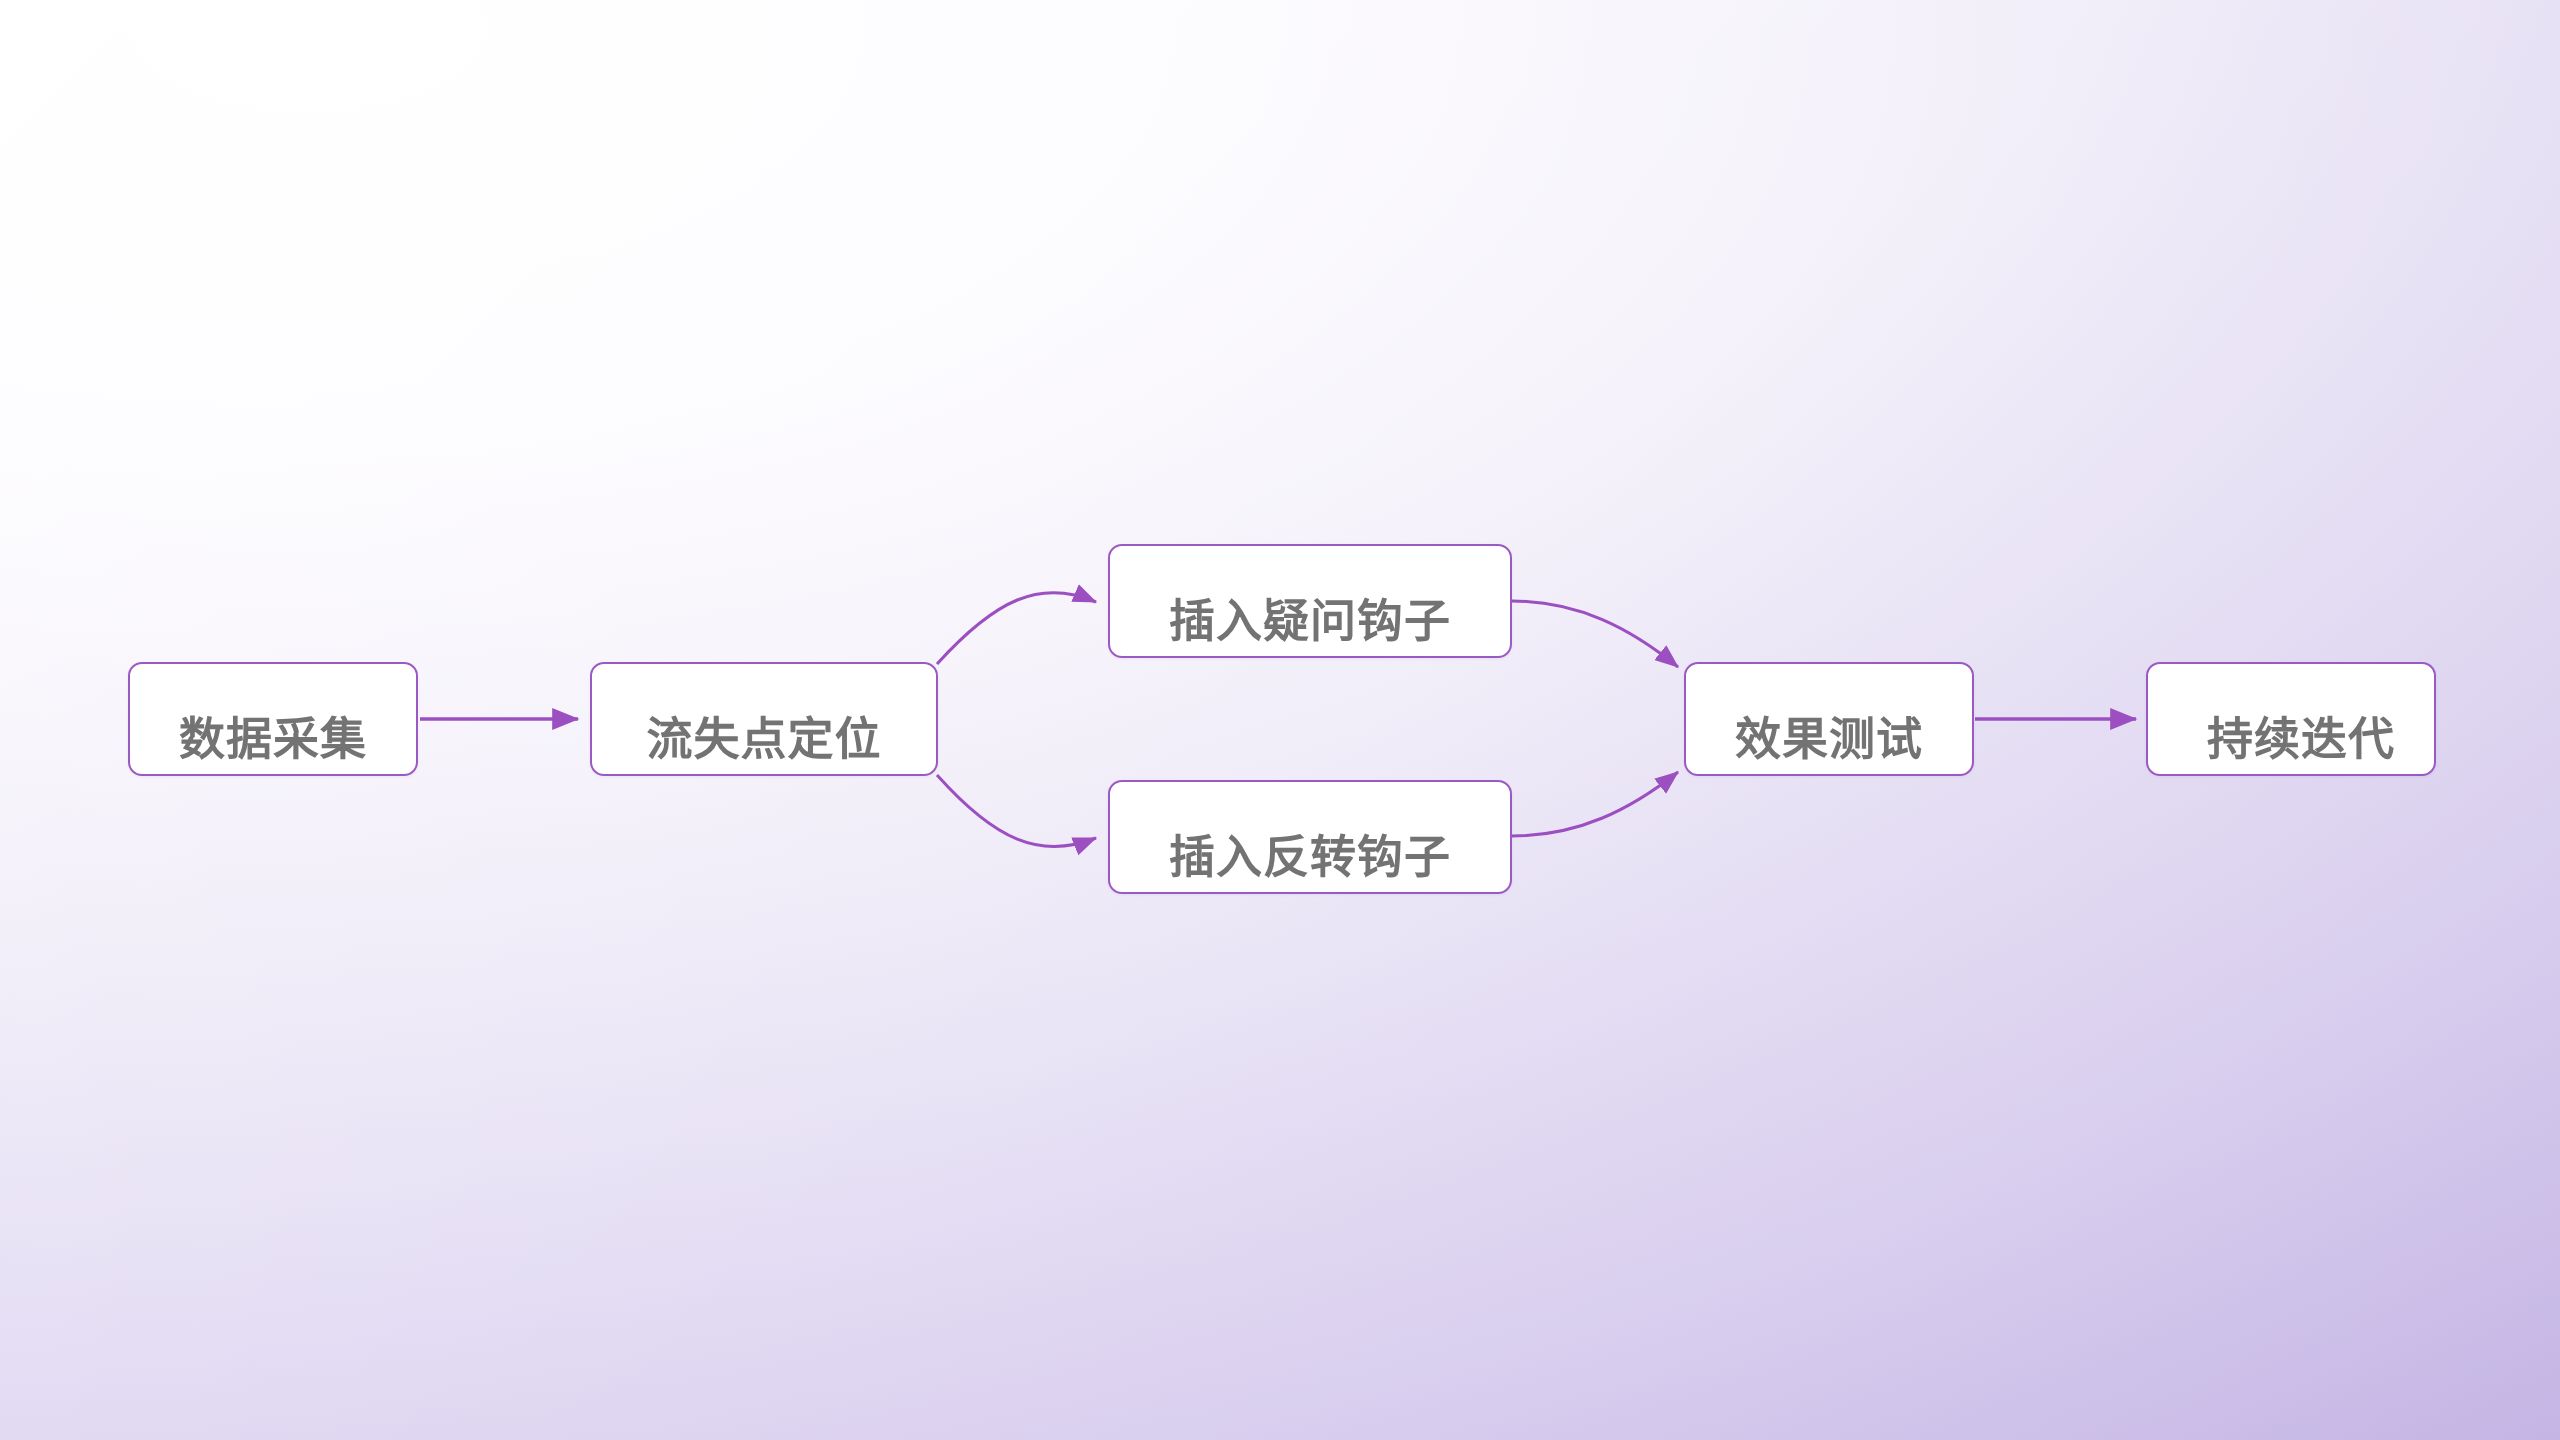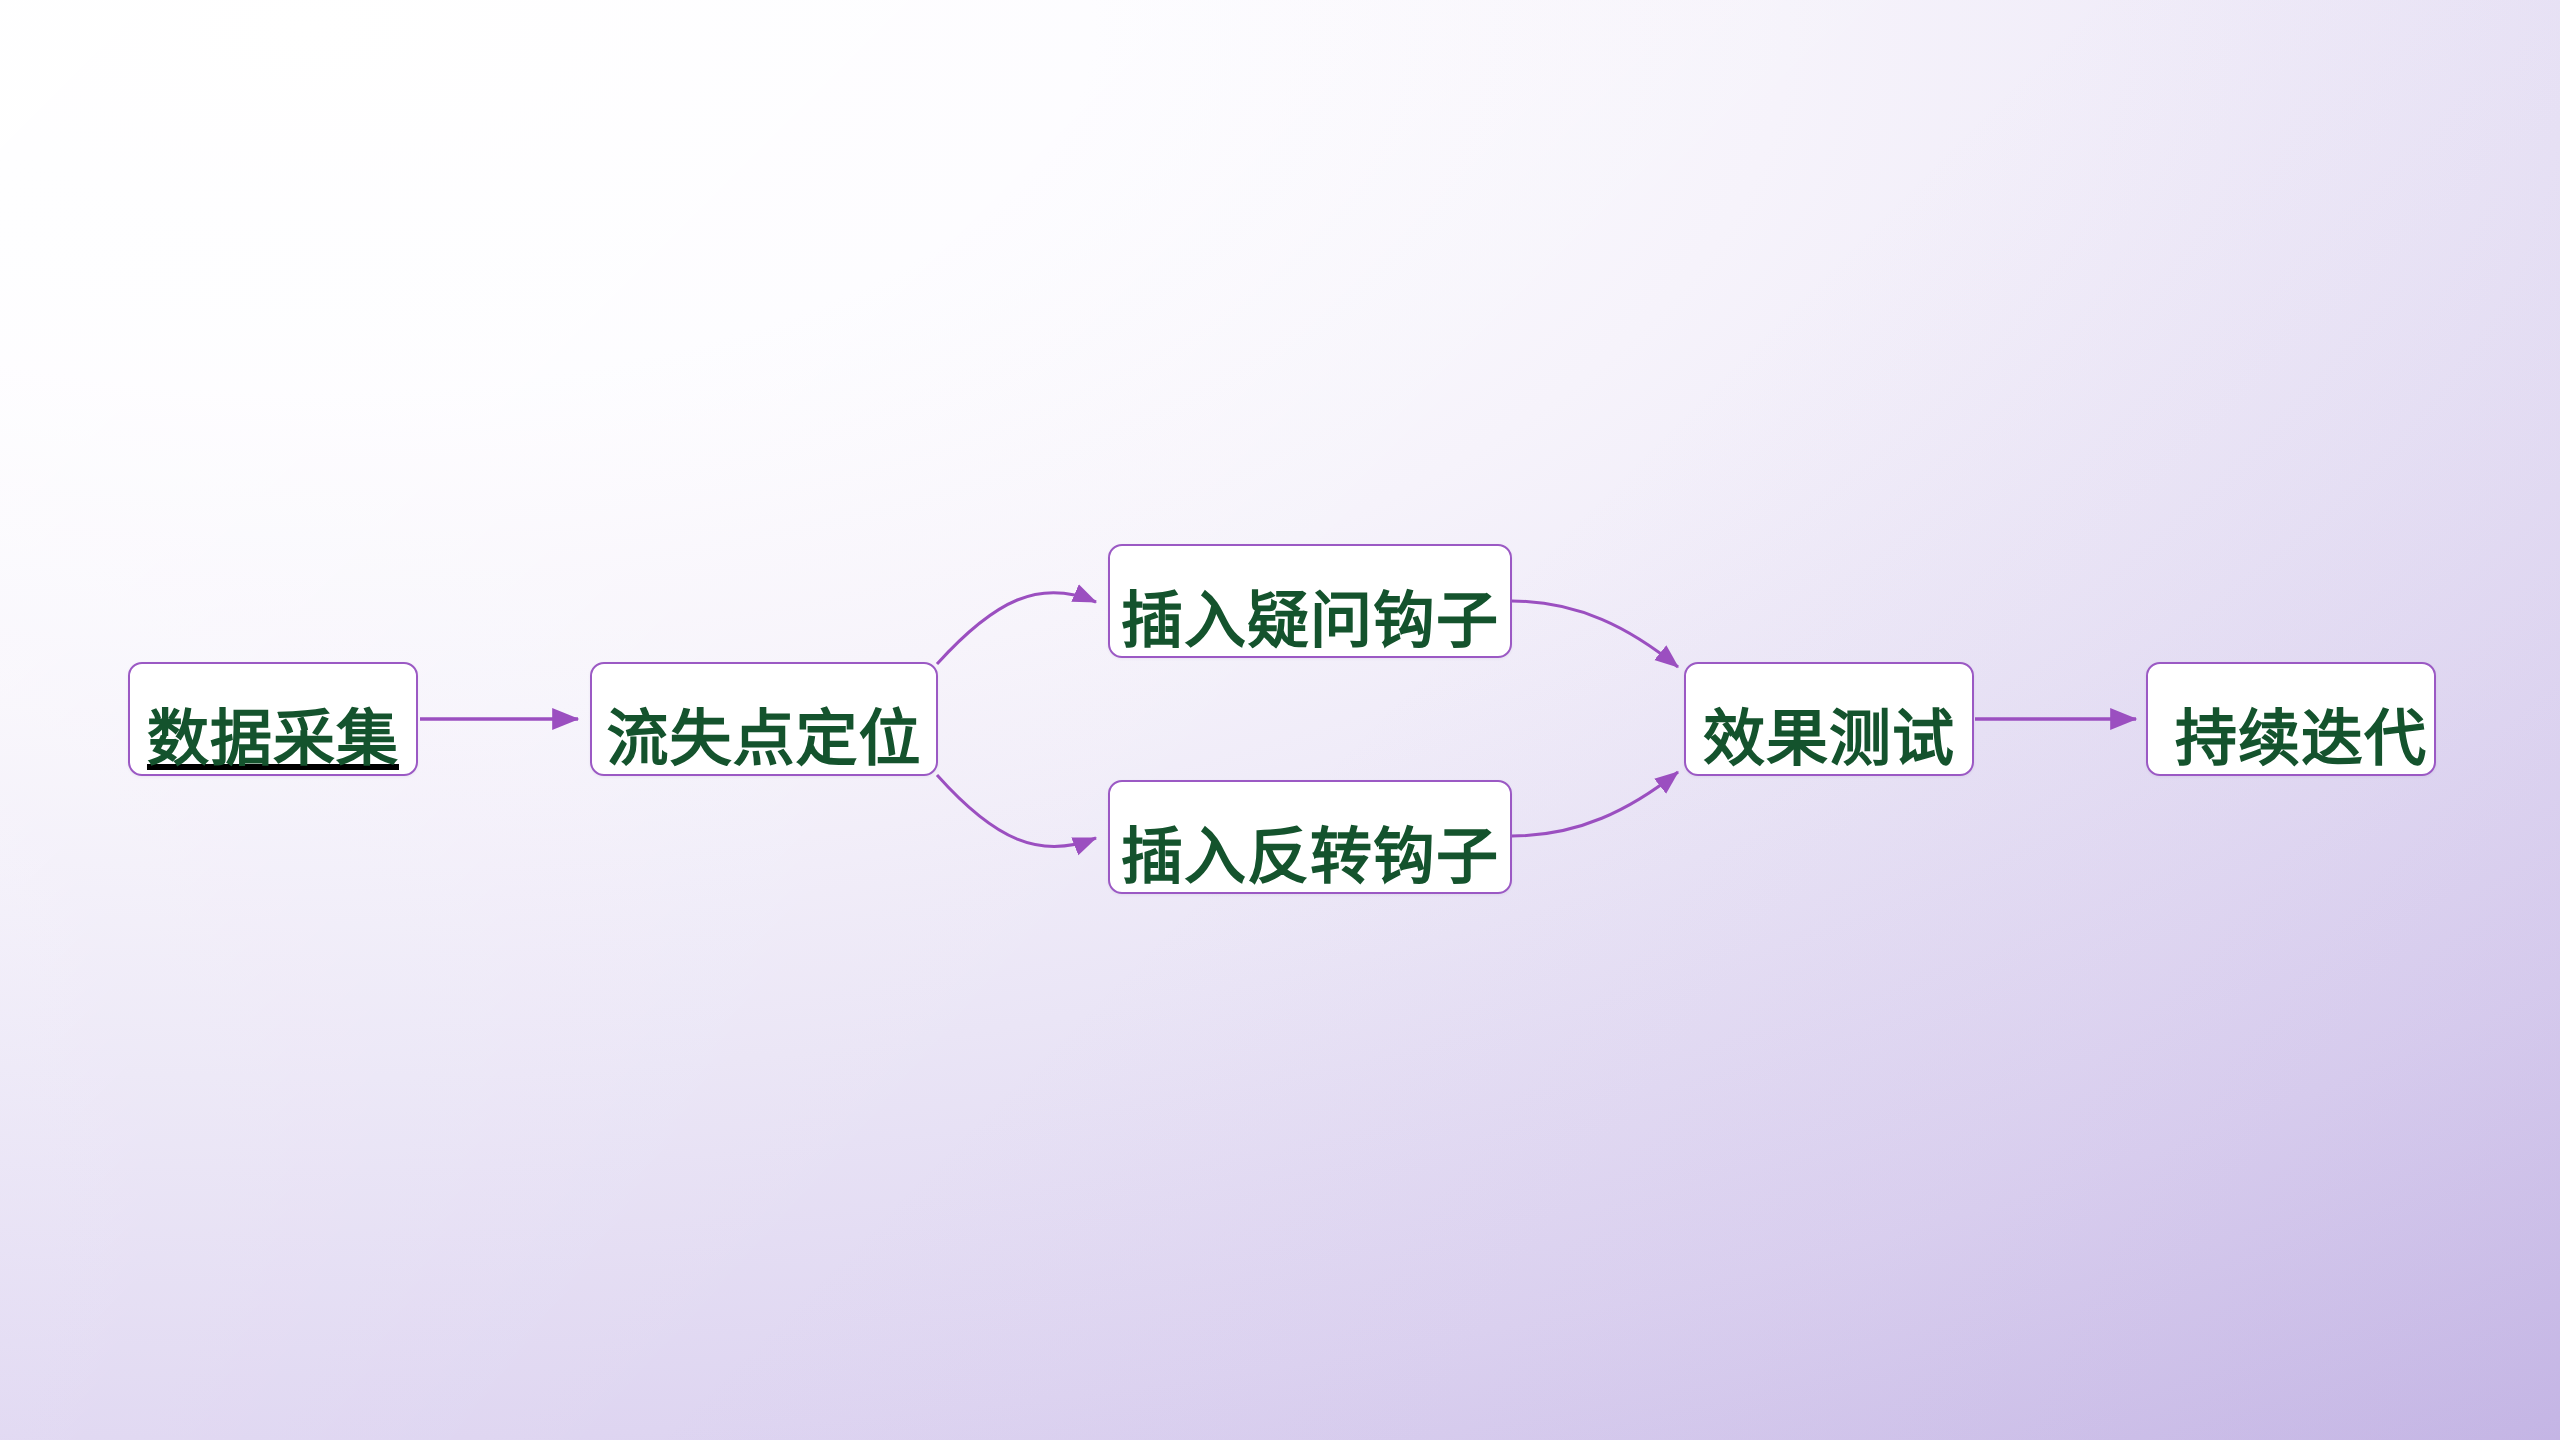--- a/index.html
+++ b/index.html
@@ -61,23 +61,23 @@
     display: flex;
     align-items: center;
     justify-content: center;
     background: #ffffff;
     border: 2px solid #9b59c4;
     border-radius: 14px;
     box-shadow: 0 1px 3px rgba(90, 60, 130, 0.07);
   }
 
   .node-label {
-    color: #14532d;
+    color: #737373;
     font-weight: 700;
-    font-size: 62px;
+    font-size: 46px;
     line-height: 1;
     letter-spacing: 1px;
     white-space: nowrap;
     text-shadow: 0 1px 0 rgba(255,255,255,0.6);
     margin-top: 40px;
   }
 
   
   #brand {
     position: absolute;
@@ -125,21 +125,21 @@
 
     <path d="M 937,775 C 995,840 1040,860 1096,838" fill="none" stroke="#9b4fc0" stroke-width="3.0" marker-end="url(#arrowhead)"></path>
 
     <path d="M 1512,601 C 1578,601 1630,628 1678,667" fill="none" stroke="#9b4fc0" stroke-width="3.0" marker-end="url(#arrowhead)"></path>
 
     <path d="M 1512,836 C 1578,836 1630,810 1678,772" fill="none" stroke="#9b4fc0" stroke-width="3.0" marker-end="url(#arrowhead)"></path>
 
     <path d="M 1975,719 L 2136,719" fill="none" stroke="#9b4fc0" stroke-width="3.4" marker-end="url(#arrowhead)"></path>
   </svg>
 
-  <div class="node" id="node-n1" style="left:128px; top:662px; width:290px; height:114px;text-decoration:underline;">
+  <div class="node" id="node-n1" style="left:128px; top:662px; width:290px; height:114px;">
     <span class="node-label">数据采集</span>
   </div>
 
   <div class="node" id="node-n2" style="left:590px; top:662px; width:348px; height:114px;text-align:right;">
     <span class="node-label">流失点定位</span>
   </div>
 
   <div class="node" id="node-n3" style="left:1108px; top:544px; width:404px; height:114px;">
     <span class="node-label">插入疑问钩子</span>
   </div>

